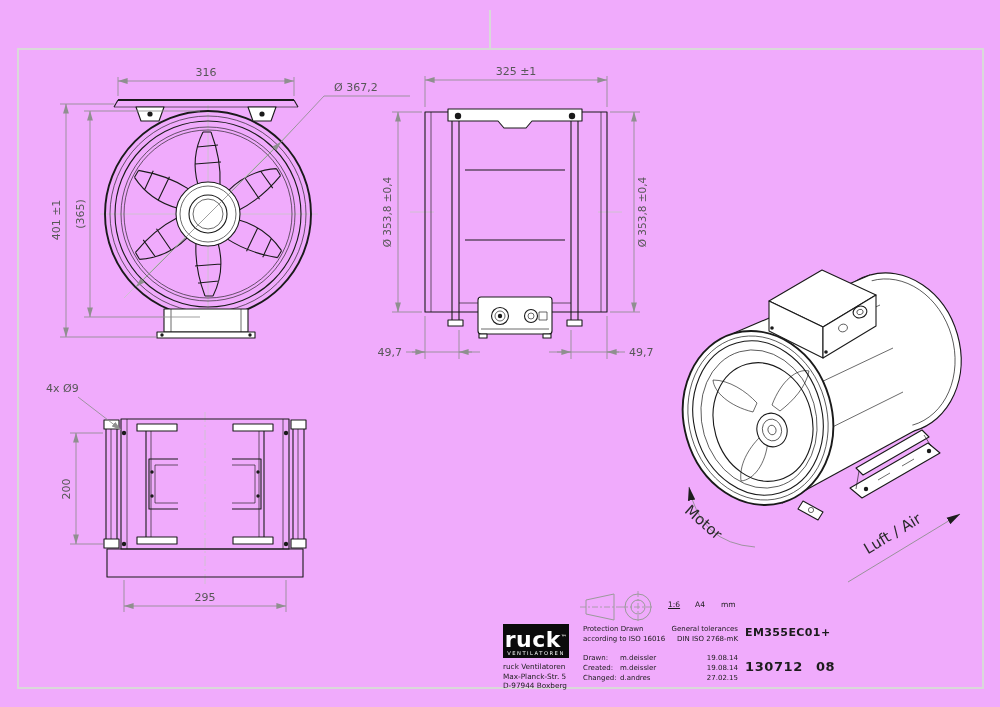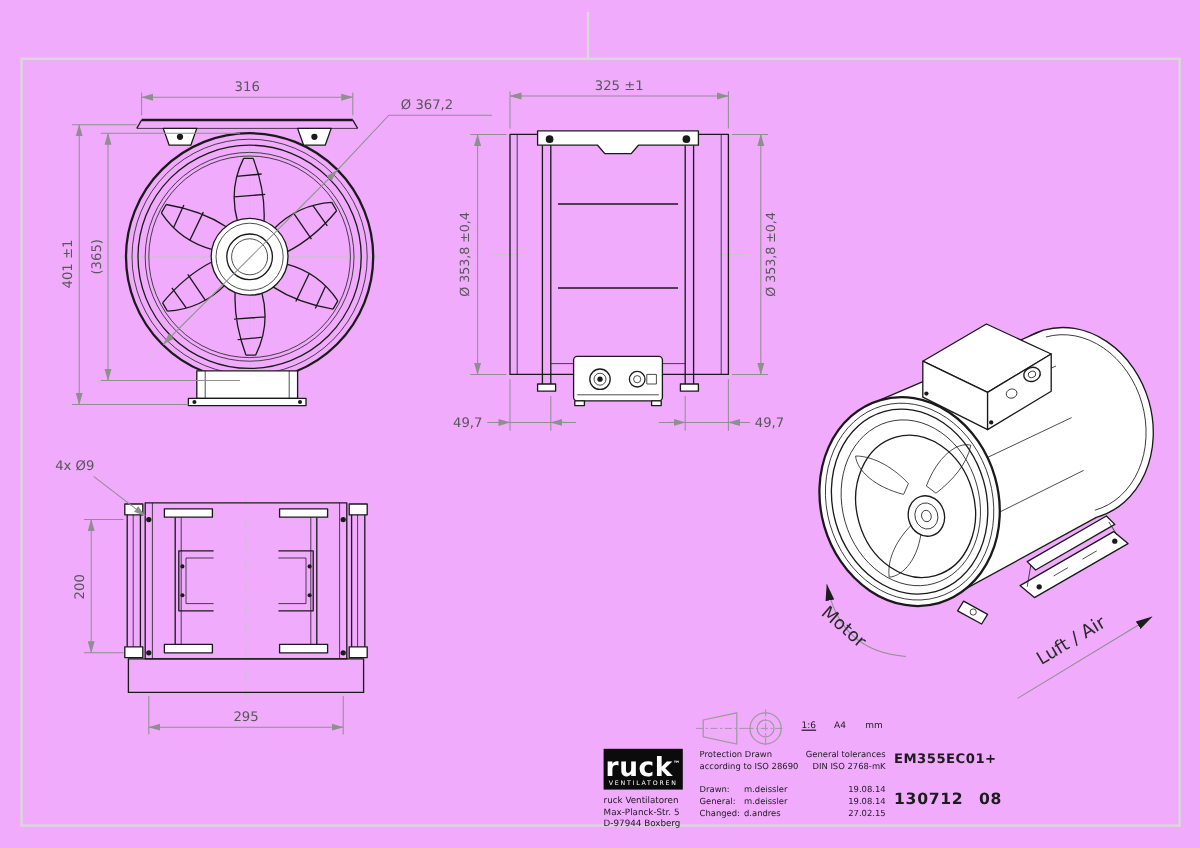--- a/index.html
+++ b/index.html
@@ -366,36 +366,36 @@
       <line x1="46" y1="18" x2="78" y2="18" stroke="#9a9a9a" stroke-width="0.8" stroke-dasharray="6 2 2 2"></line>
       <line x1="62" y1="2" x2="62" y2="34" stroke="#9a9a9a" stroke-width="0.8" stroke-dasharray="6 2 2 2"></line>
     </svg>
 
     <span class="meta1 scale">1:6</span>
     <span class="meta1 fmt">A4</span>
     <span class="meta1 unit">mm</span>
 
     <div class="prot">
       <div>Protection Drawn</div>
-      <div>according to ISO 28690</div>
+      <div>according to ISO 16016</div>
     </div>
 
     <div class="tol">
       <div>General tolerances</div>
       <div>DIN ISO 2768-mK</div>
     </div>
 
     <div class="meta">
       <div class="mrow">
         <span class="ml">Drawn:</span>
         <span class="mn">m.deissler</span>
         <span class="md">19.08.14</span>
       </div>
       <div class="mrow">
-        <span class="ml">General:</span>
+        <span class="ml">Created:</span>
         <span class="mn">m.deissler</span>
         <span class="md">19.08.14</span>
       </div>
       <div class="mrow">
         <span class="ml">Changed:</span>
         <span class="mn">d.andres</span>
         <span class="md">27.02.15</span>
       </div>
     </div>
 

